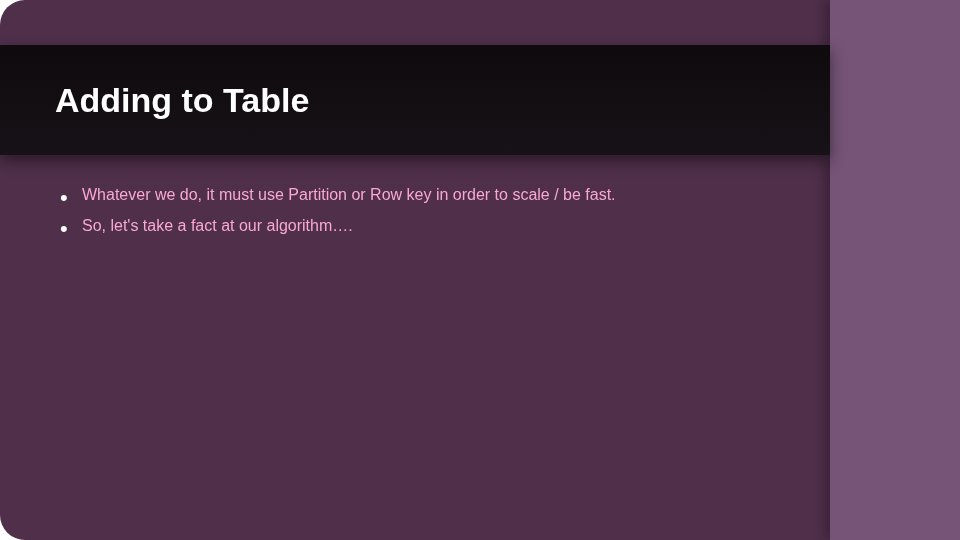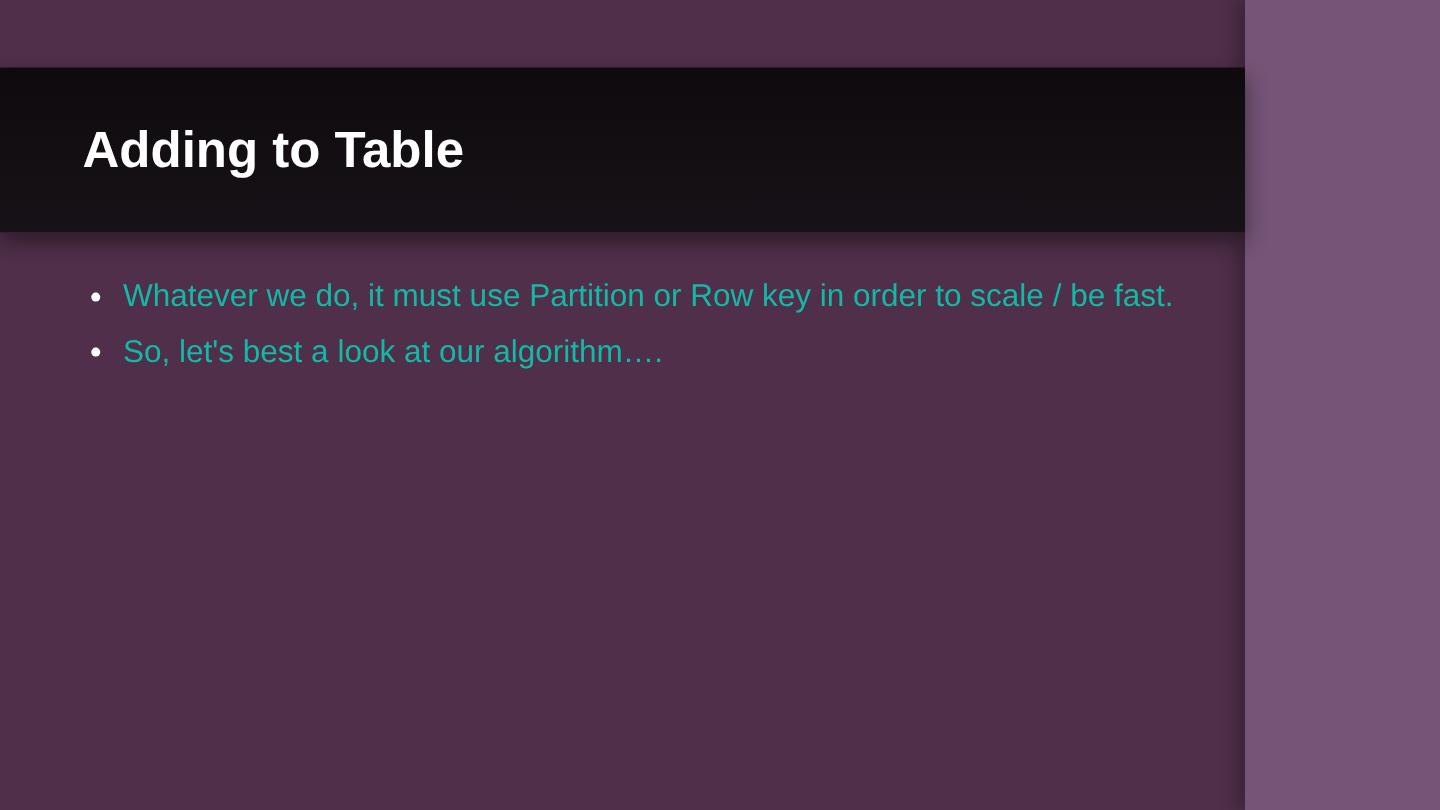--- a/index.html
+++ b/index.html
@@ -9,20 +9,21 @@
     height: 540px;
     overflow: hidden;
     font-family: "Trebuchet MS", "Lucida Sans Unicode", "Lucida Grande", sans-serif;
   }
   .slide {
     position: relative;
     width: 960px;
     height: 540px;
     background: #4f2f4a; 
     color: #ffffff;
+    border-radius: 25px;
   }
   
   .right-stripe {
     position: absolute;
     top: 0;
     right: 0;
     width: 130px;
     height: 540px;
     background: #755477;
     box-shadow: -6px 0 10px rgba(0,0,0,0.25);
@@ -56,23 +57,23 @@
   }
   ul.bullets {
     list-style: none;
     margin: 0;
     padding: 0;
   }
   ul.bullets > li {
     position: relative;
     padding-left: 22px;
     margin-bottom: 12px;
-    font-size: 21px;
+    font-size: 16px;
     line-height: 1.2;
-    color: #14b8a6;
+    color: #f9a8d4;
   }
   ul.bullets > li::before {
     content: "•";
     position: absolute;
     left: 0;
     top: 0;
     color: #ffffff;
     font-size: 22px;
     line-height: 1.2;
   }
@@ -83,16 +84,16 @@
 <div class="slide">
   <div class="right-stripe"></div>
 
   <div class="header-bar">
     <div class="title">Adding to Table</div>
   </div>
 
   <div class="body">
     <ul class="bullets">
       <li>Whatever we do, it must use Partition or Row key in order to scale / be fast.</li>
-      <li>So, let's best a look at our algorithm….</li>
+      <li>So, let's take a fact at our algorithm….</li>
     </ul>
   </div>
 </div>
 
 </body></html>

